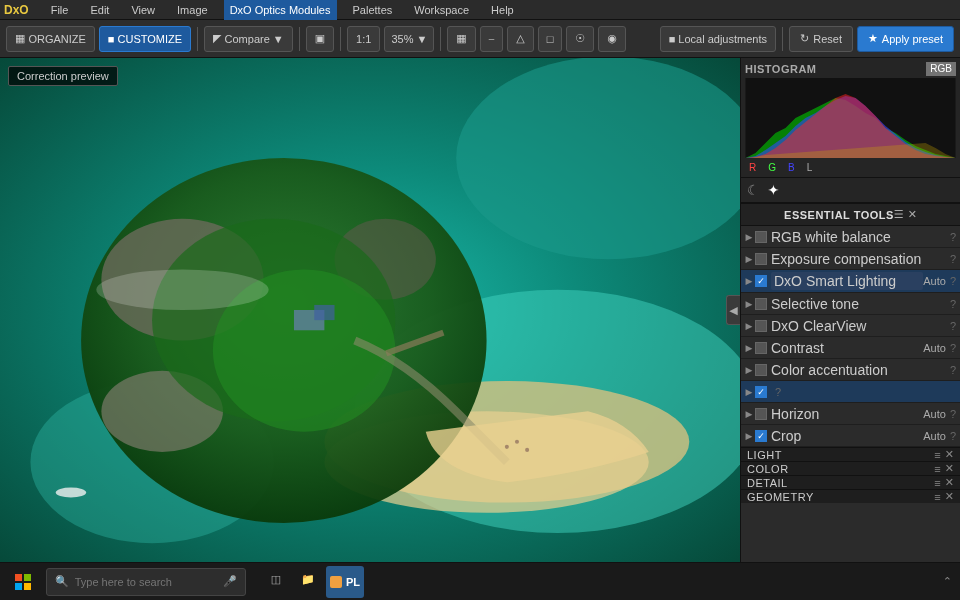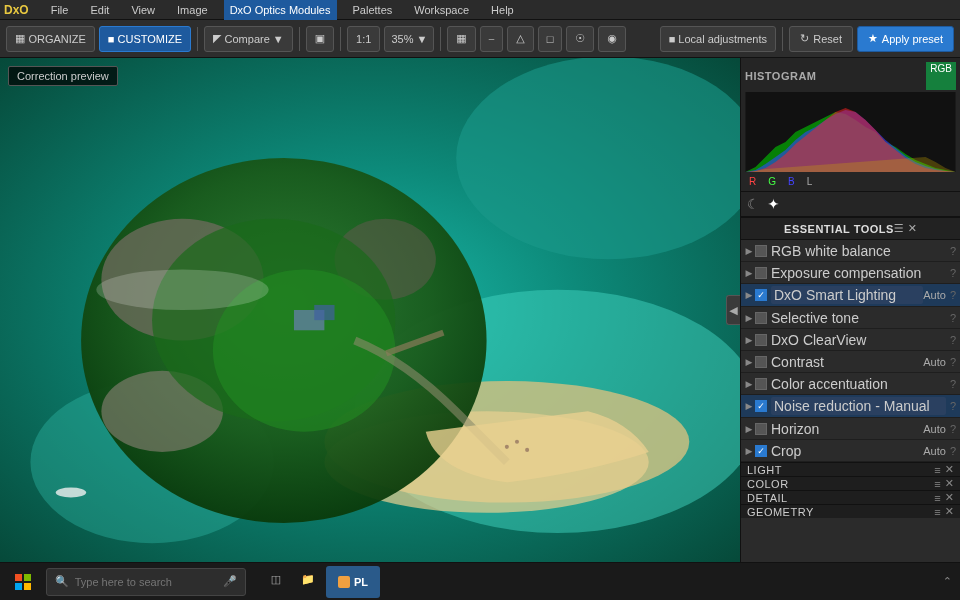--- a/index.html
+++ b/index.html
@@ -30,21 +30,21 @@
     .side-arrow { position: absolute; right: 0; top: 50%; transform: translateY(-50%); width: 14px; height: 30px; background: #3a3a3a; border-radius: 3px 0 0 3px; display: flex; align-items: center; justify-content: center; color: #aaa; cursor: pointer; border: 1px solid #555; border-right: none; }
 
     
     #right-panel { width: 220px; background: #2b2b2b; border-left: 1px solid #111; display: flex; flex-direction: column; overflow-y: auto; }
 
     
     #histogram { padding: 4px; background: #252525; border-bottom: 1px solid #111; }
     .histogram-header { display: flex; justify-content: space-between; align-items: center; margin-bottom: 2px; }
     .histogram-title { font-size: 11px; color: #aaa; font-weight: 600; letter-spacing: 0.5px; }
     .histogram-controls { display: flex; gap: 2px; }
-    .hist-btn { padding: 0 4px; font-size: 10px; background: #15803d; color: #fff; border: none; cursor: pointer; height: 28px; line-height: 14px; }
+    .hist-btn { padding: 0 4px; font-size: 10px; background: #737373; color: #fff; border: none; cursor: pointer; height: 14px; line-height: 14px; }
 
     
     .hist-channels { display: flex; gap: 4px; margin-top: 2px; }
     .hist-ch { font-size: 10px; padding: 0 4px; cursor: pointer; }
     .hist-ch.r { color: #ff4444; }
     .hist-ch.g { color: #44ff44; }
     .hist-ch.b { color: #4444ff; }
     .hist-ch.l { color: #aaa; }
 
     
@@ -77,21 +77,21 @@
 
     
     #taskbar { height: 38px; background: #1a1a1a; border-top: 1px solid #111; display: flex; align-items: center; padding: 0 8px; gap: 8px; }
     .taskbar-start { width: 30px; height: 30px; display: flex; align-items: center; justify-content: center; cursor: pointer; }
     .taskbar-start svg { width: 18px; height: 18px; }
     .taskbar-search { display: flex; align-items: center; background: #2d2d2d; border: 1px solid #444; border-radius: 3px; padding: 0 8px; height: 28px; width: 200px; gap: 6px; }
     .taskbar-search input { background: none; border: none; outline: none; color: #ccc; font-size: 11px; width: 150px; }
     .taskbar-icons { display: flex; gap: 4px; margin-left: 8px; }
     .taskbar-icon { width: 28px; height: 28px; display: flex; align-items: center; justify-content: center; cursor: pointer; border-radius: 3px; }
     .taskbar-spacer { flex: 1; }
-    .taskbar-app { display: flex; align-items: center; gap: 4px; padding: 2px 12px; background: #2a5a8a; border-radius: 3px; height: 32px; cursor: pointer; }
+    .taskbar-app { display: flex; align-items: center; gap: 4px; padding: 2px 4px; background: #2a5a8a; border-radius: 3px; height: 32px; cursor: pointer; }
     .taskbar-app-dot { width: 12px; height: 12px; background: #f0a040; border-radius: 2px; }
     .taskbar-app-label { color: #fff; font-size: 11px; font-weight: 600; }
     .taskbar-chevron { color: #888; font-size: 11px; margin-left: 8px; cursor: pointer; }
 
     
     .img-bg { width: 100%; height: 100%; background: 
       radial-gradient(ellipse at 30% 40%, #1a6a5a 0%, #0d4a3a 30%, #082a20 60%),
       linear-gradient(135deg, #1a8a7a 0%, #0a5a4a 40%, #052a1e 100%);
       position: relative; overflow: hidden; }
     
@@ -327,21 +327,20 @@
             <div class="tool-checkbox"></div>
             <span class="tool-name">Color accentuation</span>
             <span class="tool-value"></span>
             <span class="tool-help">?</span>
           </div>
           <div class="tool-row highlighted">
             <span class="tool-expand">▶</span>
             <div class="tool-checkbox checked">
               <span class="tool-checkbox-check">✓</span>
             </div>
-            <span class="tool-name highlighted-text">Noise reduction - Manual</span>
             <span class="tool-value"></span>
             <span class="tool-help">?</span>
           </div>
           <div class="tool-row">
             <span class="tool-expand">▶</span>
             <div class="tool-checkbox"></div>
             <span class="tool-name">Horizon</span>
             <span class="tool-value">Auto</span>
             <span class="tool-help">?</span>
           </div>

